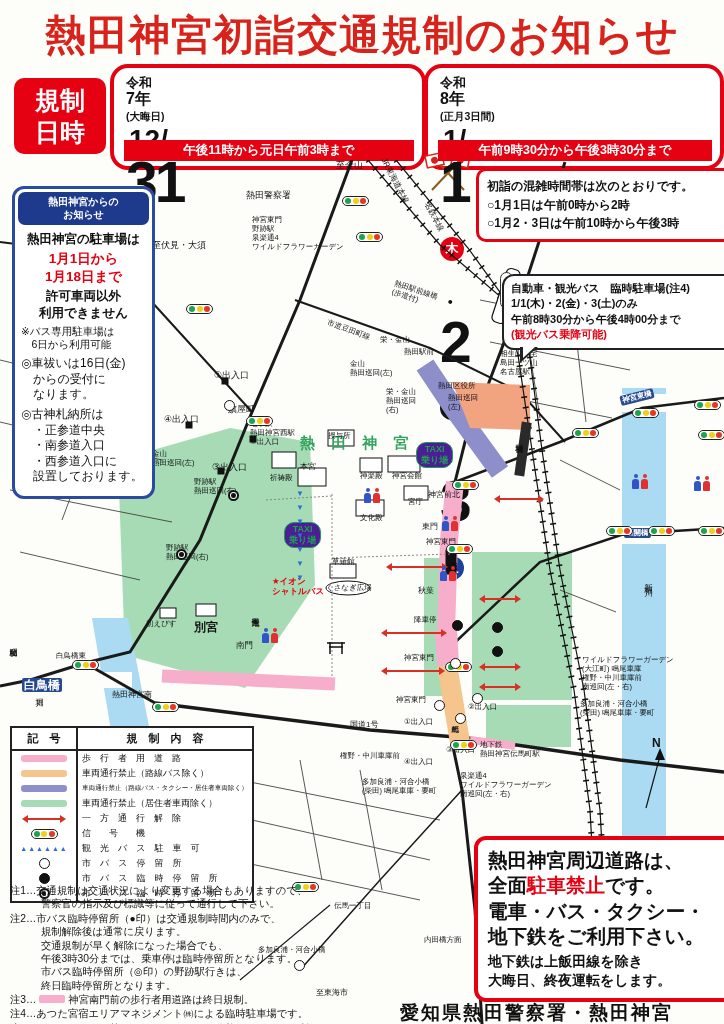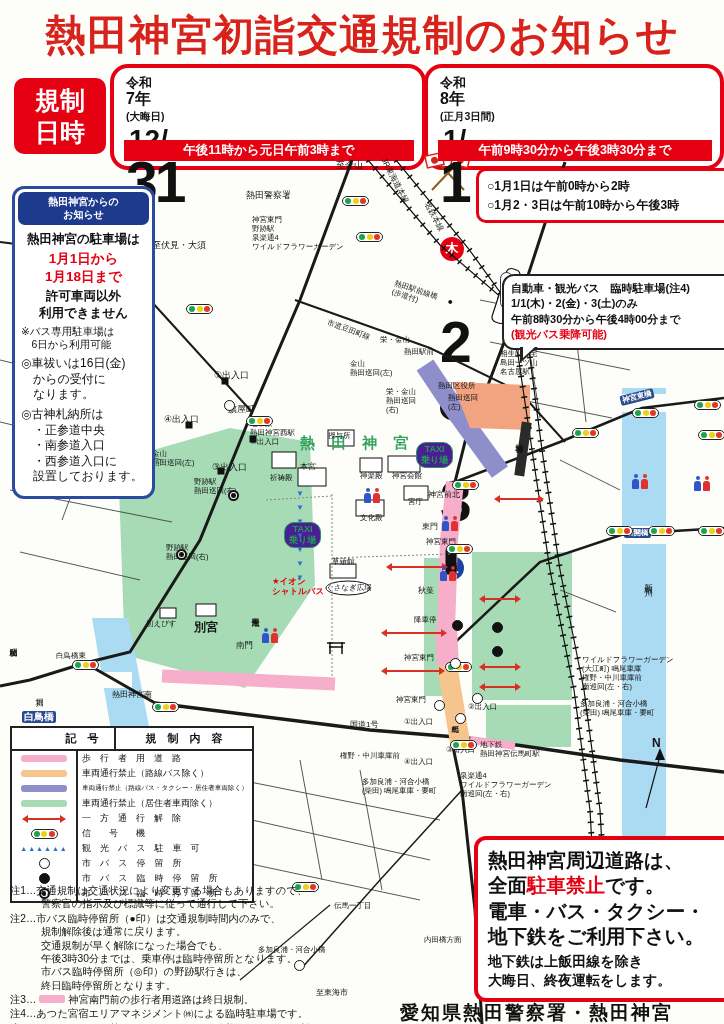--- a/index.html
+++ b/index.html
@@ -73,21 +73,21 @@
   .n-period{color:#E50012;font-weight:700;font-size:13.5px;text-align:center;white-space:pre-line;margin:3px 0;}
   .n-note{font-size:10.5px;white-space:pre-line;margin:4px 0;}
   .n-item{font-size:12px;white-space:pre-line;margin:4px 0;}
   .bubble{position:absolute;left:502px;top:114px;width:216px;border:2px solid #222;border-radius:12px;
           background:#fff;padding:5px 7px;font-size:11px;font-weight:600;line-height:1.4;z-index:4;white-space:nowrap;}
   .bubble::before{content:'';position:absolute;left:16px;bottom:-15px;border-top:16px solid #222;border-right:18px solid transparent;}
   .bubble::after{content:'';position:absolute;left:19px;bottom:-10px;border-top:12px solid #fff;border-right:13px solid transparent;}
   .bubble .b-red{color:#E50012;}
   .legend{position:absolute;left:10px;top:566px;width:240px;background:#fff;border:2px solid #222;z-index:4;}
   .lg-head{display:flex;border-bottom:2px solid #222;font-weight:700;font-size:11px;}
-  .lg-h1{width:64px;border-right:2px solid #222;text-align:center;padding:3px 0;margin-left:38px;}
+  .lg-h1{width:64px;border-right:2px solid #222;text-align:center;padding:3px 0;}
   .lg-h2{flex:1;text-align:center;padding:3px 0;}
   .lg-row{display:flex;align-items:center;height:15px;}
   .lg-sym{width:64px;display:flex;align-items:center;justify-content:center;border-right:2px solid #222;height:100%;}
   .lg-lab{flex:1;padding-left:4px;font-size:9px;white-space:nowrap;}
   .lg-lab.small{font-size:6.6px;}
   .swatch{width:46px;height:7px;border-radius:3px;}
   .tri6{color:#2F6FD0;font-size:7px;letter-spacing:1px;}
   .notes{position:absolute;left:10px;top:724px;width:348px;font-size:10.3px;line-height:1.3;z-index:4;}
   .note-line{white-space:pre-wrap;margin-bottom:1px;}
   .swatch-inline{display:inline-block;width:26px;height:8px;background:#F6AECB;border-radius:2px;margin:0 3px;}
@@ -335,21 +335,21 @@
 ワイルドフラワーガーデン
 南巡回(左・右)</div>
         <div class="pos ml vert" style="left: 250px; top: 452px; font-size: 8px;">国道十九号</div>
         <div class="pos ml" style="left: 146px; top: 460px; font-size: 7.5px;">初えびす</div>
         <div class="pos ml" style="left: 194px; top: 460px; font-size: 12px; font-weight: bold;">別宮</div>
         <div class="pos ml" style="left: 236px; top: 480px; font-size: 8.5px;">南門</div>
         <div class="pos ml" style="left: 112px; top: 530px; font-size: 8px;">熱田神宮南</div>
         <div class="pos ml" style="left: 56px; top: 492px; font-size: 7.5px;">白鳥橋東</div>
         <div class="pos ml vert" style="left: 8px; top: 482px; font-size: 8px;">至昭和橋</div>
         <div class="pos ml vert" style="left: 34px; top: 532px; font-size: 8px;">堀川</div>
-        <div class="pos ml badge" style="left: 22px; top: 518px; font-size: 10px; background: rgb(39, 74, 143); margin-top: 33px;">白鳥橋</div>
+        <div class="pos ml badge" style="left: 22px; top: 518px; font-size: 12px; background: rgb(39, 74, 143);">白鳥橋</div>
         <div class="pos ml badge" style="left: 620px; top: 232px; font-size: 7.5px; transform: rotate(-14deg); background: rgb(39, 74, 143);">神宮東橋</div>
         <div class="pos ml badge" style="left: 624px; top: 368px; font-size: 7.5px; background: rgb(39, 74, 143);">新開橋</div>
         <div class="pos ml vert" style="left: 644px; top: 416px; font-size: 8.5px; letter-spacing: 3px;">新堀川</div>
         <div class="pos ml" style="left: 582px; top: 496px; font-size: 7.5px;">ワイルドフラワーガーデン
 (大江町) 鳴尾車庫
 権野・中川車庫前
 南巡回(左・右)</div>
         <div class="pos ml" style="left: 580px; top: 540px; font-size: 7.5px;">多加良浦・河合小橋
 (柴田) 鳴尾車庫・要町</div>
         <div class="pos ml" style="left: 500px; top: 190px; font-size: 7.5px;">相生山住宅
@@ -504,20 +504,21 @@
           <span class="person pb"></span>
           <span class="person pr"></span>
         </div>
         <div class="pos pgroup" style="left: 262px; top: 468px;">
           <span class="person pb"></span>
           <span class="person pr"></span>
         </div>
       </div>
 
     <div class="congestion">
+      <div>初詣の混雑時間帯は次のとおりです。</div>
       <div>○1月1日は午前0時から2時</div>
       <div>○1月2・3日は午前10時から午後3時</div>
     </div>
 
     <div class="notice">
       <div class="notice-header">熱田神宮からの
 お知らせ</div>
       <div class="notice-body">
         <div class="n-bold">熱田神宮の駐車場は</div>
         <div class="n-period">1月1日から

